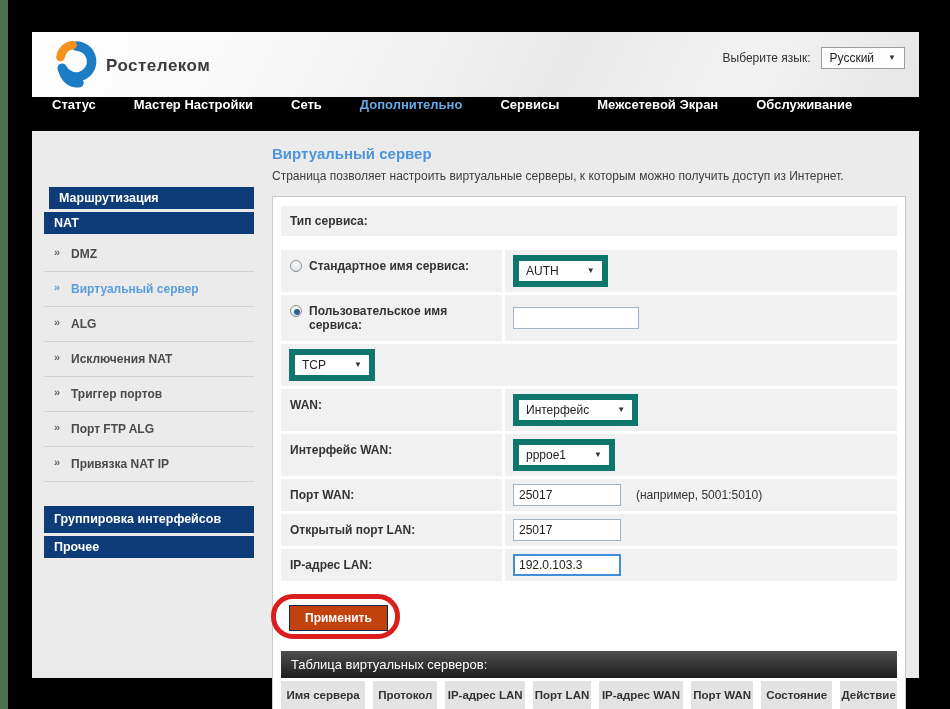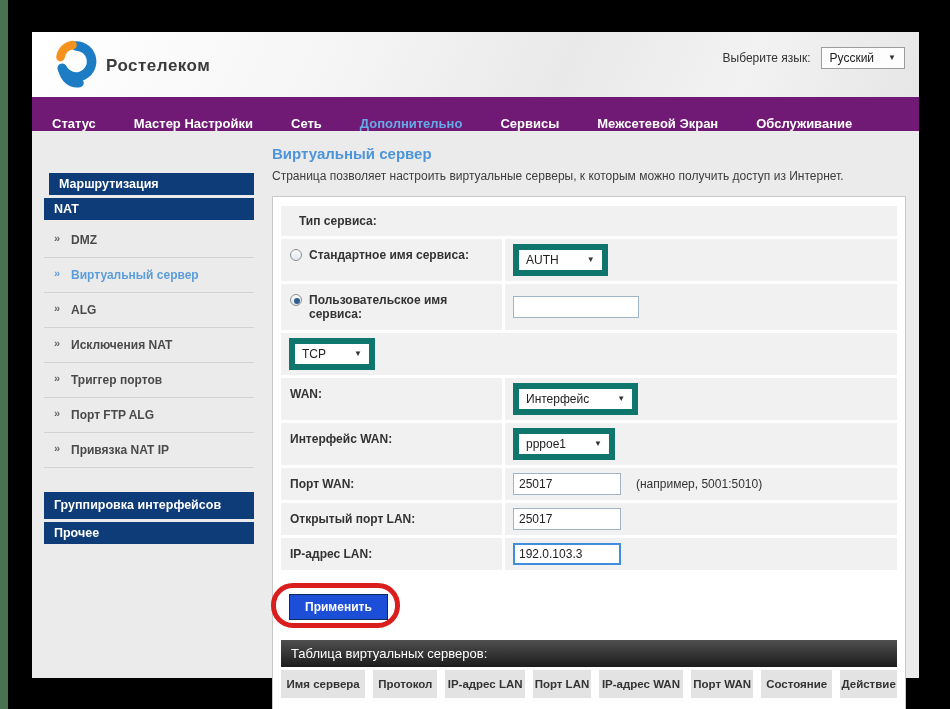--- a/index.html
+++ b/index.html
@@ -14,69 +14,69 @@
     background:linear-gradient(115deg,#ffffff 0%,#f5f5f5 35%,#e9e9e9 60%,#f2f2f2 80%,#e6e6e6 100%); }
   .logo { position:absolute; left:22px; top:7px; display:flex; align-items:center; gap:8px; }
   .logo-text { font-size:17px; font-weight:bold; color:#3b3b3b; letter-spacing:0.5px; }
   .lang { position:absolute; right:14px; top:15px; display:flex; align-items:center; gap:10px; }
   .lang-label { font-size:12px; color:#333; }
   .lang-select { display:inline-flex; align-items:center; gap:14px; background:#fdfdfd;
     border:1px solid #9c9c9c; padding:3px 8px; font-size:12px; color:#222; cursor:pointer; }
   .arrow-down { font-size:8px; color:#333; line-height:1; }
 
   
-  .navbar { display:flex; align-items:flex-end; height:34px; background:#701a75;
+  .navbar { display:flex; align-items:flex-start; height:34px; background:#000000;
     padding-left:20px; gap:38px; }
   .nav-item { font-size:13px; font-weight:bold; color:#ffffff; cursor:pointer; white-space:nowrap; }
   .nav-item.active { color:#66aae8; }
 
   
   .body { position:absolute; top:99px; left:0; right:0; bottom:0; background:#ebebeb; }
 
   
-  .sidebar { position:absolute; left:12px; top:42px; width:210px; }
+  .sidebar { position:absolute; left:12px; top:56px; width:210px; }
   .side-header { background:#0e3c78; color:#fff; font-weight:bold; font-size:12.5px;
     padding:4px 10px; margin-bottom:3px; cursor:pointer; }
   .side-header.indent { margin-left:5px; }
   .side-item { position:relative; padding:10px 4px 10px 27px; border-bottom:1px solid #d2d2d2;
     font-size:12px; font-weight:bold; color:#4a4a4a; cursor:pointer; }
   .side-item .bullet { position:absolute; left:10px; top:9px; font-size:11px; color:#666; }
   .side-item.active { color:#5b9ddc; }
   .side-item.active .bullet { color:#5b9ddc; }
   .side-gap { height:24px; }
   .side-header.multiline { line-height:1.55; }
 
   
   .main { position:absolute; left:240px; top:14px; width:634px; }
   .page-title { font-size:15px; font-weight:bold; color:#4d95da; }
   .page-desc { margin-top:7px; font-size:12px; color:#3d3d3d; }
   .panel { margin-top:13px; background:#fff; border:1px solid #c9c9c9; padding:9px 8px 12px 8px; }
 
   .frow { display:flex; gap:3px; margin-bottom:3px; }
-  .frow-full { background:#f1f1f1; padding:8px 18px; margin-bottom:3px;
+  .frow-full { background:#f1f1f1; padding:8px 9px; margin-bottom:14px;
     font-size:12px; font-weight:bold; color:#333; }
   .cell-label { width:221px; background:#f1f1f1; padding:9px 6px 9px 9px;
     font-size:12px; font-weight:bold; color:#333; display:flex; align-items:flex-start; }
   .cell-value { flex:1; background:#f1f1f1; padding:5px 8px; display:flex;
     align-items:center; gap:15px; }
   .radio { width:12px; height:12px; border-radius:50%; border:1px solid #8e8e8e;
     background:linear-gradient(#fdfdfd,#dfe6ec); display:inline-block; margin-right:7px;
     flex:0 0 auto; position:relative; top:1px; cursor:pointer; }
   .radio.checked::after { content:""; position:absolute; left:3px; top:3px; width:6px; height:6px;
     border-radius:50%; background:#2f5d8f; }
   .select-box { display:inline-flex; align-items:center; gap:28px; background:#fff;
     border:6px solid #0f766e; padding:3px 7px; font-size:12px; color:#222; cursor:pointer; }
   .tinput { width:108px; border:1px solid #9fb4c6; padding:3px 5px; font-size:12px;
     color:#222; background:#fff; font-family:"Liberation Sans", sans-serif; }
   .tinput.wide { width:126px; }
   .tinput.focused { border:2px solid #3f8ddb; padding:2px 4px; }
   .hint { font-size:12px; color:#333; }
 
   .apply-wrap { position:relative; height:46px; margin:14px 0 10px 0; }
-  .apply-btn { position:absolute; left:8px; top:10px; background:#1d4ed8; color:#fff;
+  .apply-btn { position:absolute; left:8px; top:10px; background:#c2410c; color:#fff;
     font-weight:bold; font-size:12px; padding:5px 15px; border:1px solid #0a2c55;
     font-family:"Liberation Sans", sans-serif; cursor:pointer; }
   .red-oval { position:absolute; left:-10px; top:-1px; width:129px; height:45px;
     border:5px solid #da1e1e; border-radius:22px; pointer-events:none; }
 
   .table-title { background:linear-gradient(180deg,#4f4f4f,#1c1c1c); color:#fff;
     font-weight:normal; font-size:13px; padding:6px 10px; }
   .table-cols { display:flex; gap:8px; margin-top:3px; }
   .tcol { background:#e3e3e3; text-align:center; font-weight:bold; font-size:11.5px;
     color:#333; padding:8px 0; white-space:nowrap; overflow:hidden; cursor:default; }

